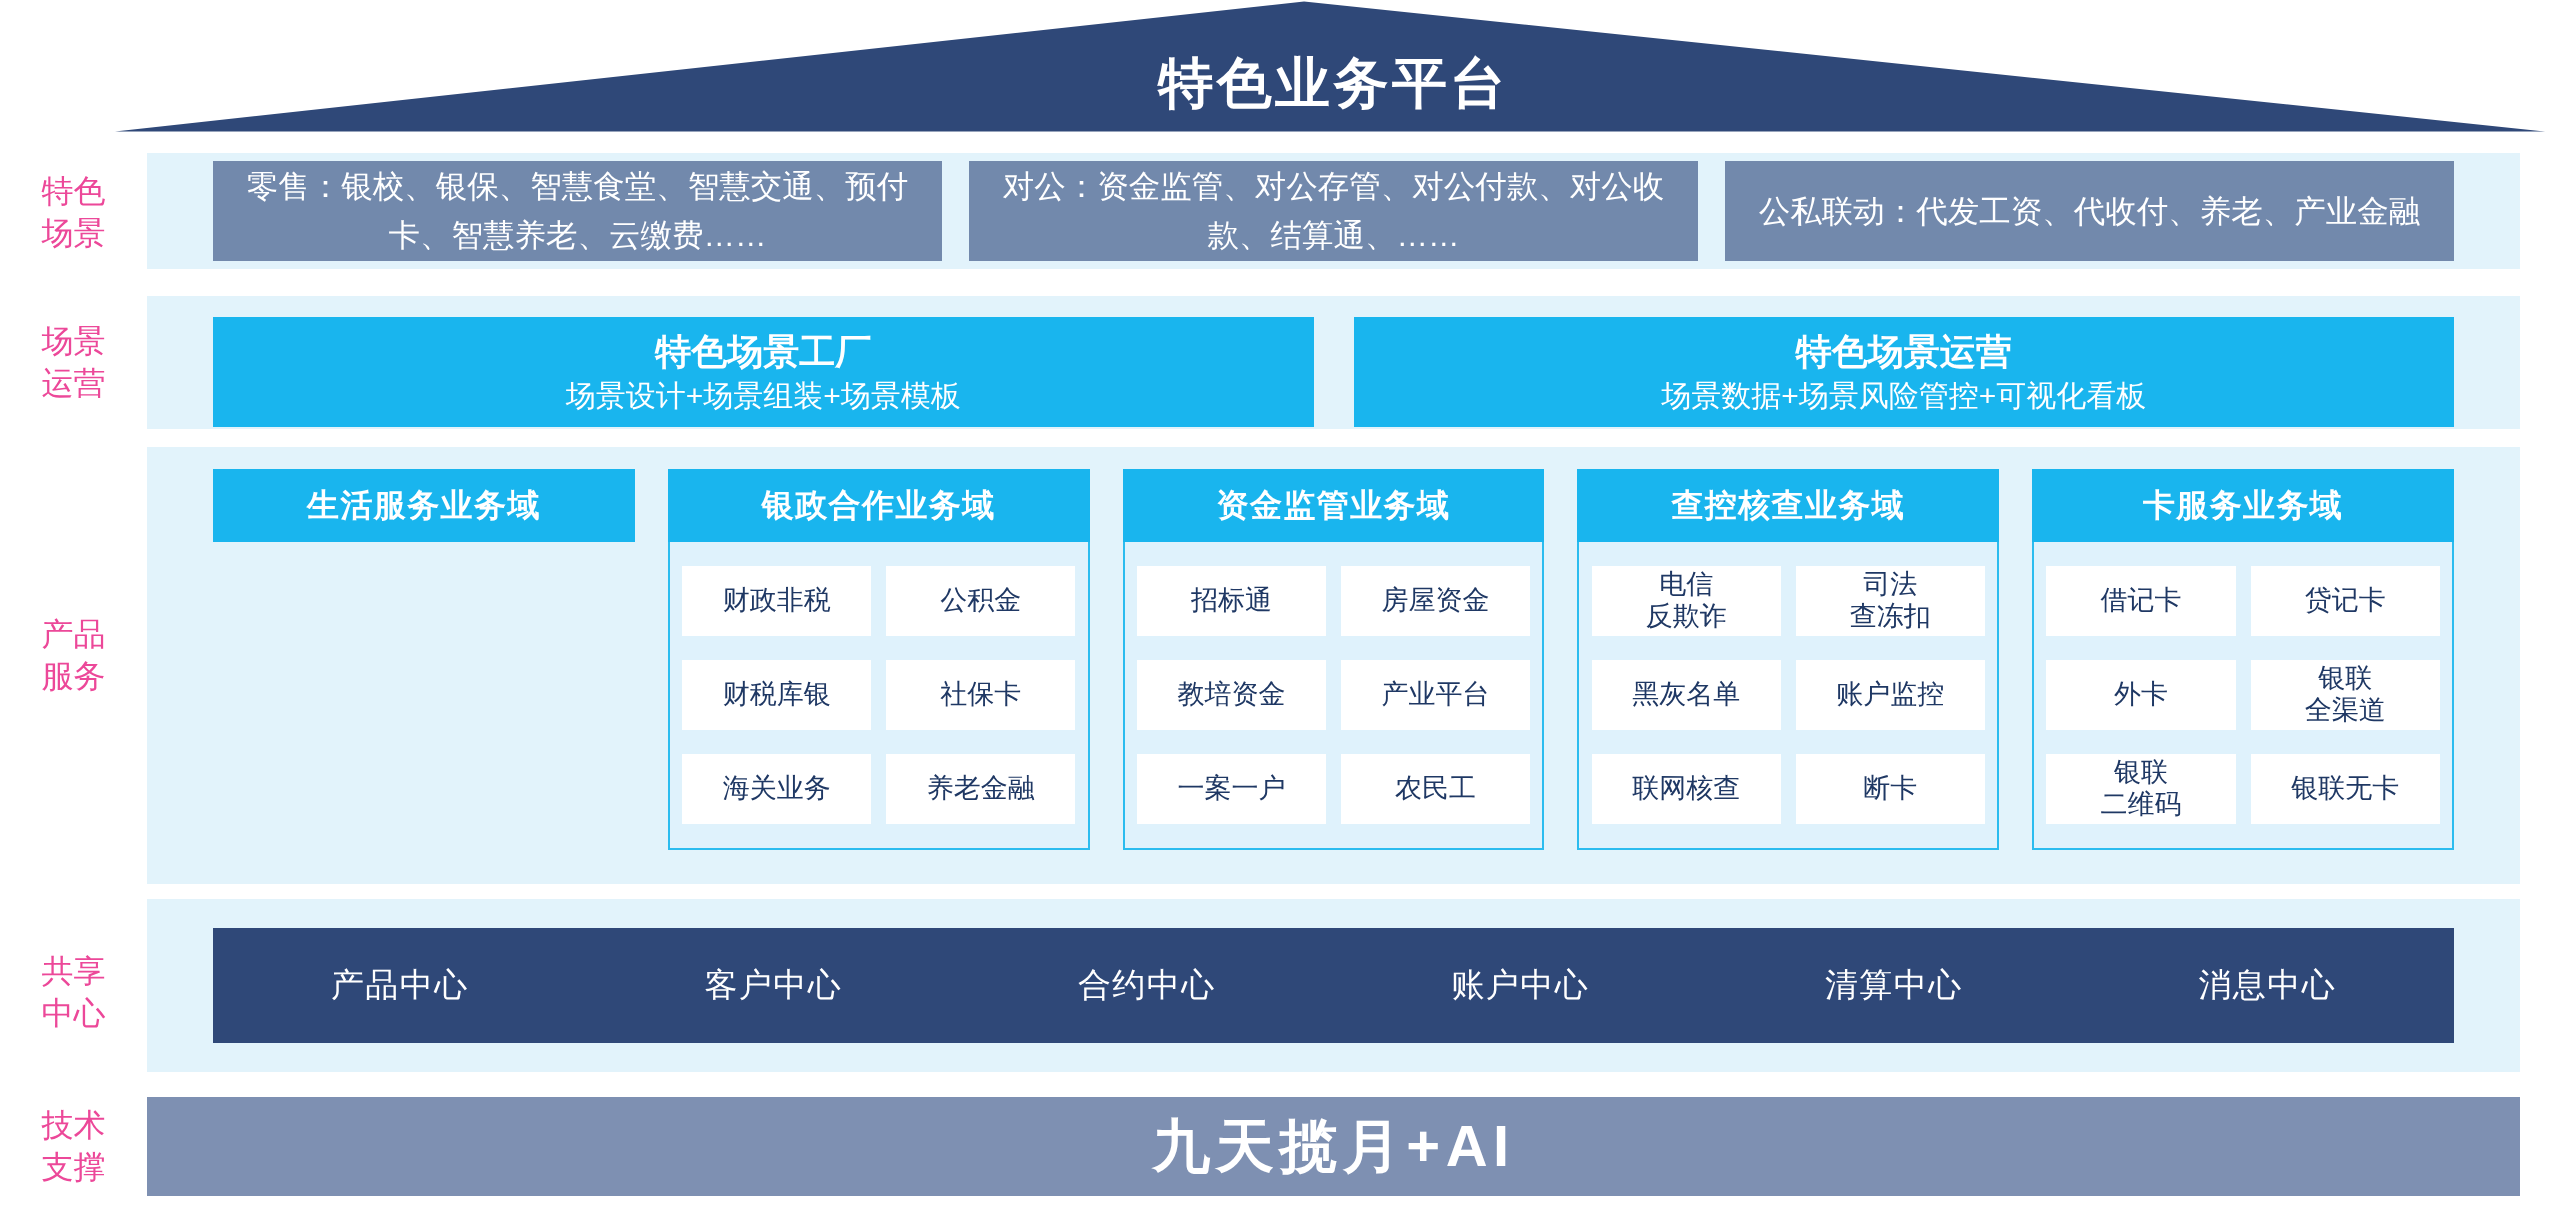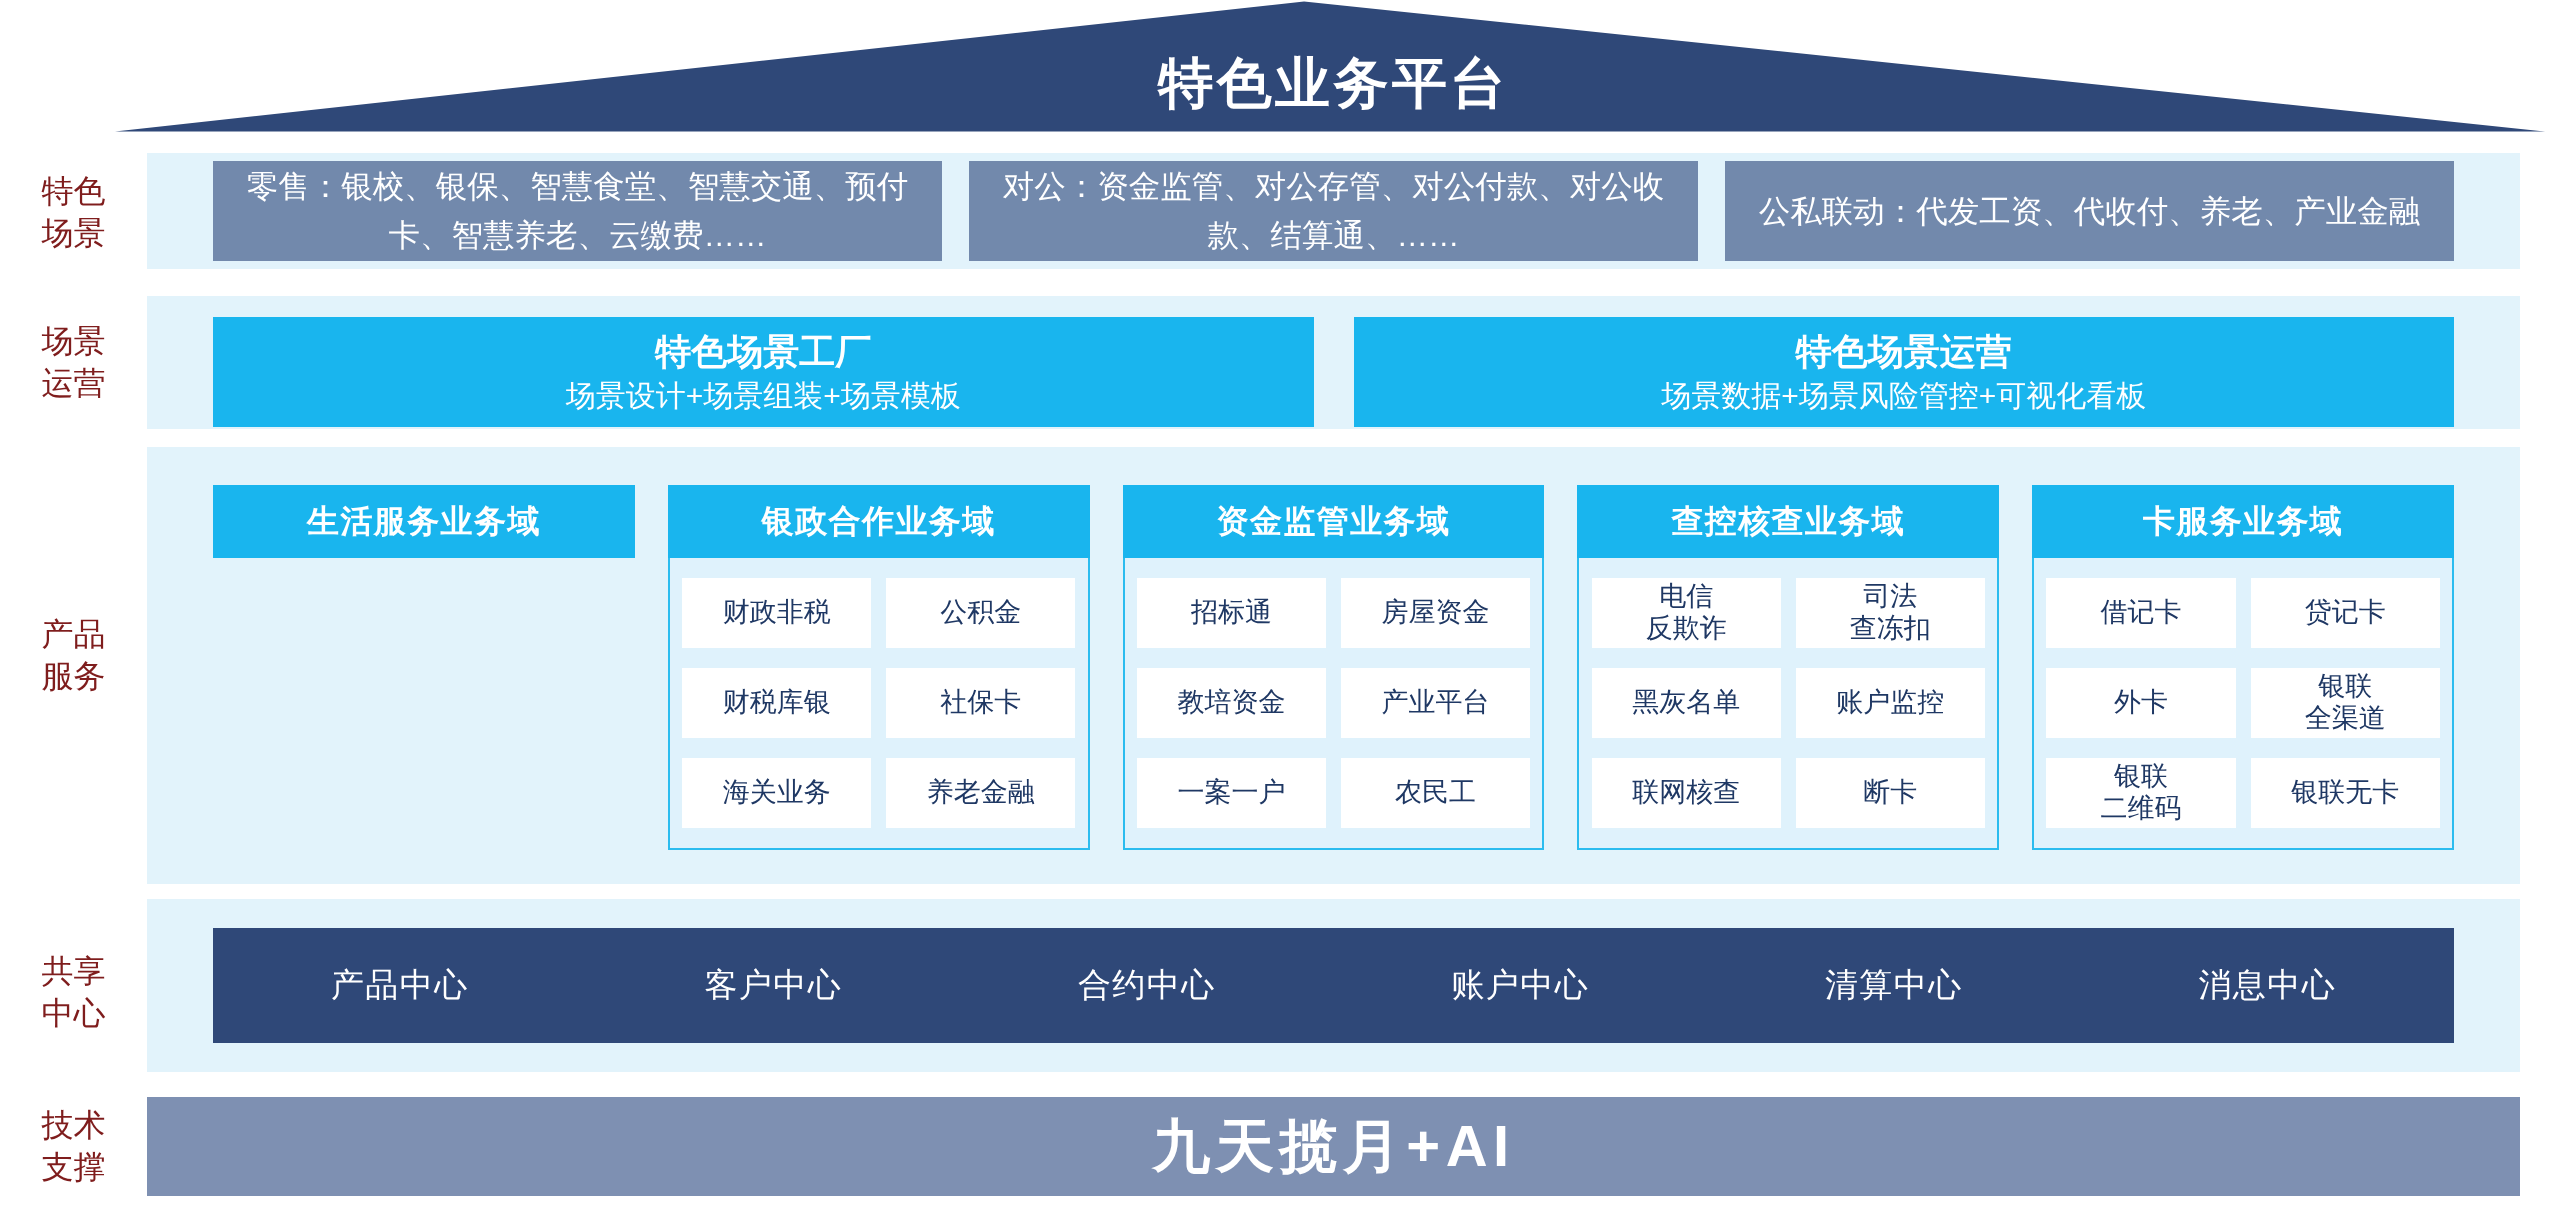--- a/index.html
+++ b/index.html
@@ -8,21 +8,21 @@
     font-family:"Liberation Sans","DejaVu Sans",sans-serif;
   }
   
   .roof-svg{position:absolute;top:0;left:0;display:block;}
   .roof-title{
     position:absolute;top:56px;left:147px;width:2373px;text-align:center;
     font-size:55px;font-weight:bold;color:#ffffff;letter-spacing:3.4px;line-height:1;
   }
   
   .side-label{
-    position:absolute;left:0;width:147px;text-align:center;color:#7f1d1d;
+    position:absolute;left:0;width:147px;text-align:center;color:#ec4899;
     font-size:32px;font-weight:500;line-height:42px;
   }
   .side-label-scene{top:170px;}
   .side-label-operation{top:320px;}
   .side-label-product{top:613px;}
   .side-label-share{top:950px;}
   .side-label-tech{top:1104px;}
   
   .panel{
     position:absolute;left:147px;width:2373px;background:#E2F3FB;box-sizing:border-box;
@@ -36,21 +36,21 @@
   }
   
   .operation-panel{top:296px;height:133px;display:flex;align-items:center;gap:40px;padding:0 66px;}
   .op-box{
     flex:1;height:110px;background:#19B5EE;color:#ffffff;display:flex;flex-direction:column;
     align-items:center;justify-content:center;gap:11px;text-align:center;margin-top:19px;
   }
   .op-title{font-size:36px;font-weight:bold;line-height:1;}
   .op-sub{font-size:30px;line-height:1;}
   
-  .product-panel{top:447px;height:437px;display:flex;align-items:stretch;gap:33px;padding:38px 66px 34px;}
+  .product-panel{top:447px;height:437px;display:flex;align-items:stretch;gap:33px;padding:22px 66px 34px;}
   .domain-col{flex:1;display:flex;flex-direction:column;min-width:0;}
   .domain-header{
     height:73px;background:#19B5EE;color:#ffffff;font-size:32px;font-weight:bold;
     display:flex;align-items:center;justify-content:center;letter-spacing:1.4px;flex:none;
   }
   .domain-body{
     flex:1;background:#DFF2FC;border:2.7px solid #2BBCEF;border-top:none;
     display:grid;grid-template-columns:1fr 1fr;column-gap:15px;grid-auto-rows:70px;
     align-content:space-evenly;padding:0 12.3px;
   }

